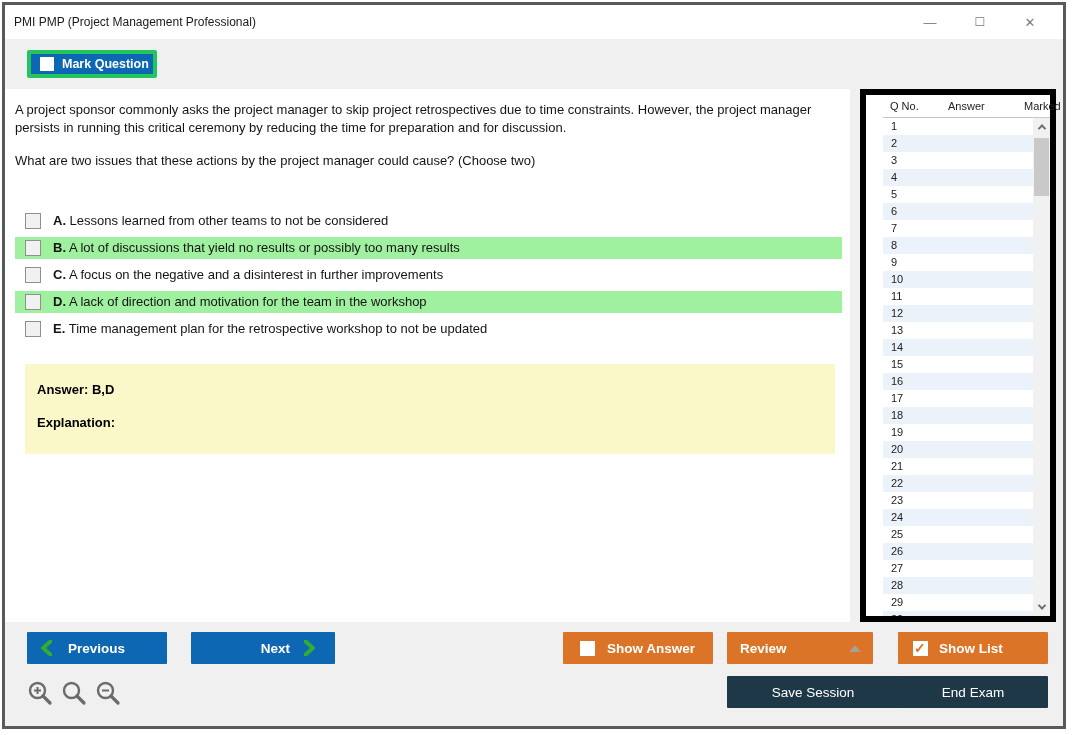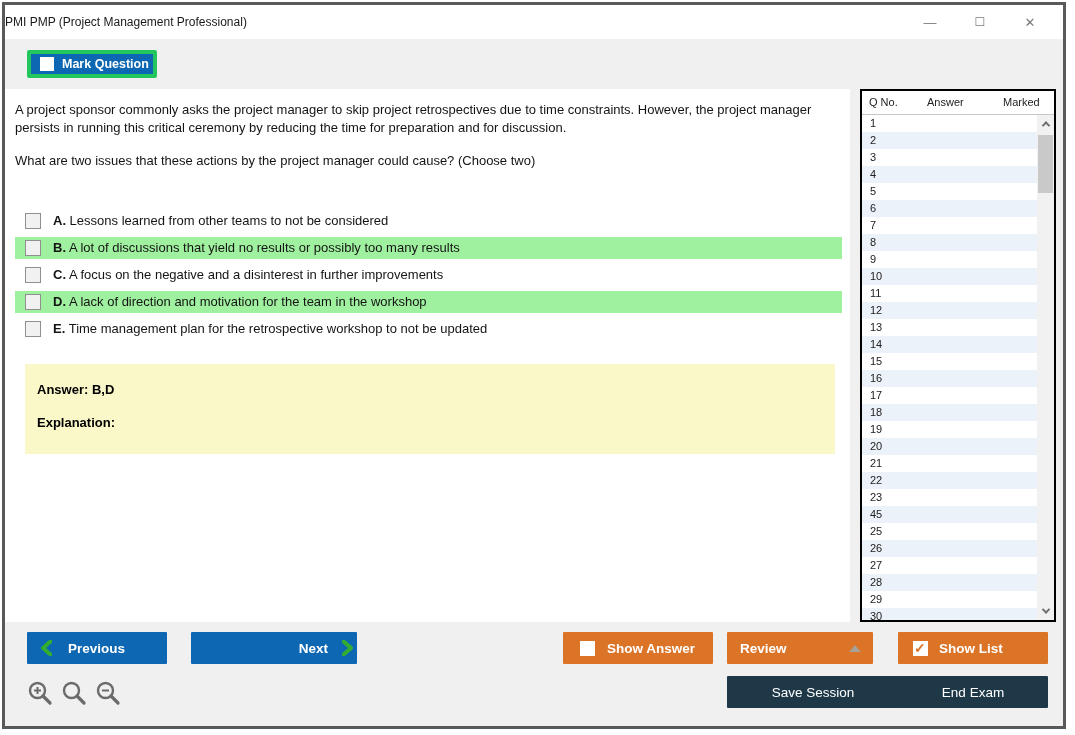--- a/index.html
+++ b/index.html
@@ -4,21 +4,21 @@
 <style>
   * { margin:0; padding:0; box-sizing:border-box; }
   html,body { width:1075px; height:735px; background:#ffffff; font-family:"Liberation Sans", sans-serif; }
   .frame { position:relative; width:1075px; height:735px; background:#ffffff; }
   .window {
     position:absolute; left:2px; top:2px; width:1064px; height:727px;
     border:3px solid #58595b; background:#f0f0f0; display:flex; flex-direction:column; overflow:hidden;
   }
   
   .titlebar { height:34px; background:#ffffff; display:flex; align-items:center; flex:0 0 auto; }
-  .title-text { font-size:12px; color:#1a1a1a; }
+  .title-text { font-size:12px; color:#1a1a1a; padding-left:9px; }
   .win-controls { margin-left:auto; display:flex; align-items:center; gap:36px; padding-right:26px; color:#7a7a7a; }
   .win-btn { font-size:13px; line-height:1; cursor:default; width:14px; text-align:center; }
   .win-btn.max { font-size:12px; }
   
   .toolbar { height:50px; background:#f0f0f0; position:relative; flex:0 0 auto; }
   .btn-mark {
     position:absolute; left:22px; top:11px; height:28px; width:130px;
     background:#0e67b2; border:4px solid #22c55e; border-radius:2px;
     display:flex; align-items:center; gap:8px; padding-left:9px; cursor:pointer;
   }
@@ -36,40 +36,40 @@
   .option { display:flex; align-items:center; min-height:22px; margin-bottom:5px; padding:2px 0 2px 10px; }
   .option.hl { background:#9ff09f; }
   .opt-check { width:16px; height:16px; background:#f1f1f1; border:1px solid #8f8f8f; margin-right:12px; flex:0 0 auto; cursor:pointer; }
   .opt-text { font-size:13px; color:#141414; }
   .answer-box {
     margin:24px 7px 0 10px; height:90px; background:#faf7c8; padding:18px 0 0 12px;
   }
   .answer-box .ans { font-size:13px; font-weight:bold; color:#000; margin-bottom:18px; }
   .answer-box .exp { font-size:13px; font-weight:bold; color:#000; }
   
-  .sidebar { width:196px; margin-left:10px; background:#ffffff; border:2px solid #000000; position:relative; display:flex; flex-direction:column; }
+  .sidebar { width:196px; margin-left:10px; background:#ffffff; border:6px solid #000000; position:relative; display:flex; flex-direction:column;padding-left:17px; }
   .list-head { height:24px; display:grid; grid-template-columns:58px 76px auto; align-items:center; padding-left:7px; border-bottom:1px solid #c8c8c8; font-size:11px; color:#222; }
   .list-body { position:relative; flex:1 1 auto; overflow:hidden; }
   .qrow { height:17px; line-height:17px; font-size:11px; color:#222; padding-left:8px; margin-right:17px; cursor:pointer; }
   .qrow.alt { background:#ebf2f9; }
   .scrollbar { position:absolute; top:0; right:0; bottom:0; width:17px; background:#f1f1f1; }
   .sb-arrow { position:absolute; left:0; width:17px; height:16px; display:flex; align-items:center; justify-content:center; cursor:pointer; }
   .sb-arrow.up { top:1px; } .sb-arrow.down { bottom:1px; }
   .chev { width:6px; height:6px; border-left:2px solid #6e6e6e; border-top:2px solid #6e6e6e; }
   .chev.up { transform:rotate(45deg) translate(1px,1px); }
   .chev.down { transform:rotate(225deg) translate(1px,1px); }
   .sb-thumb { position:absolute; left:1px; top:20px; width:15px; height:58px; background:#c9c9c9; cursor:pointer; }
   
   .footer { height:104px; position:relative; background:#f0f0f0; flex:0 0 auto; }
   .fbtn { position:absolute; top:10px; height:32px; display:flex; align-items:center; color:#fff; font-size:13.5px; font-weight:bold; cursor:pointer; border-radius:1px; }
   .blue { background:#0e67b2; }
   .orange { background:#dc7428; }
   .navy { background:#1f3848; top:54px; justify-content:center; font-weight:normal; font-size:13.5px; }
   .btn-prev { left:22px; width:140px; padding-left:14px; gap:16px; }
-  .btn-next { left:186px; width:166px; justify-content:flex-end; padding-right:4px; gap:14px; }
+  .btn-next { left:186px; width:144px; justify-content:flex-end; padding-right:20px; gap:14px; }
   .btn-show-answer { left:558px; width:150px; padding-left:17px; gap:12px; }
   .btn-review { left:722px; width:146px; padding-left:13px; }
   .btn-show-list { left:893px; width:150px; padding-left:15px; gap:11px; }
   .btn-save { left:722px; width:172px; }
   .btn-end { left:893px; width:150px; }
   .fcb { width:15px; height:15px; background:#ffffff; flex:0 0 auto; position:relative; }
   .fcb.checked::after { content:"✓"; position:absolute; left:1px; top:-1px; color:#dc7428; font-size:14px; font-weight:bold; }
   .tri-up { margin-left:auto; margin-right:12px; width:0; height:0; border-left:6px solid transparent; border-right:6px solid transparent; border-bottom:7px solid #a89f96; }
   .chevron-svg { display:block; }
   .zoom-icons { position:absolute; left:22px; top:58px; display:flex; gap:7px; }
@@ -152,21 +152,21 @@
             <div class="qrow alt">14</div>
             <div class="qrow">15</div>
             <div class="qrow alt">16</div>
             <div class="qrow">17</div>
             <div class="qrow alt">18</div>
             <div class="qrow">19</div>
             <div class="qrow alt">20</div>
             <div class="qrow">21</div>
             <div class="qrow alt">22</div>
             <div class="qrow">23</div>
-            <div class="qrow alt">45</div>
+            <div class="qrow alt">24</div>
             <div class="qrow">25</div>
             <div class="qrow alt">26</div>
             <div class="qrow">27</div>
             <div class="qrow alt">28</div>
             <div class="qrow">29</div>
             <div class="qrow alt">30</div>
             <div class="scrollbar">
             <div class="sb-arrow up">
                 <span class="chev up"></span>
               </div>

